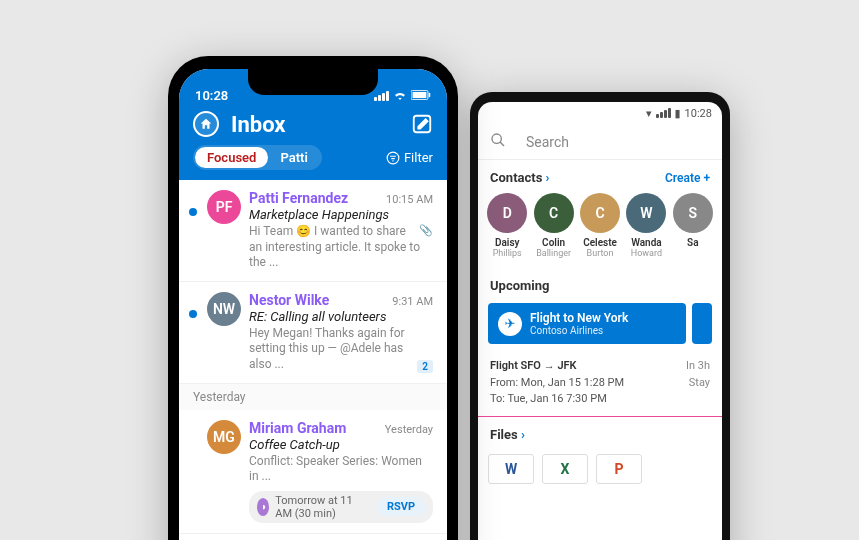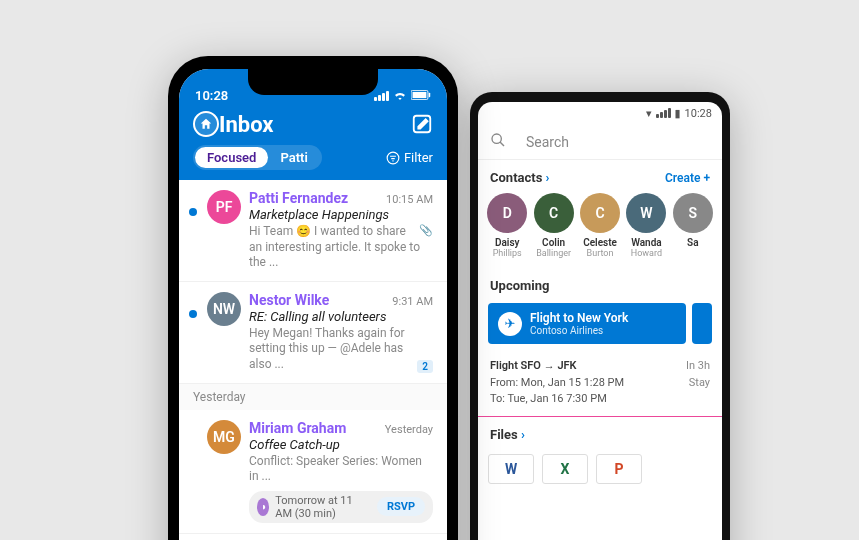--- a/index.html
+++ b/index.html
@@ -58,21 +58,21 @@
   .ios-header {
     background: #0078d4;
     color:#fff;
     padding: 6px 14px 10px;
   }
   .ios-title-row {
     display:flex;
     align-items:center;
     justify-content: space-between;
   }
-  .ios-title-left { display:flex; align-items:center; gap:0; }
+  .ios-title-left { display:flex; align-items:center; gap:12px; }
   .home-circle {
     width:26px;height:26px;border-radius:50%;
     background: rgba(255,255,255,.15);
     display:flex;align-items:center;justify-content:center;
     border: 2px solid #fff;
   }
   .ios-title { font-size:22px; font-weight:700; }
   .compose-icon { width:22px;height:22px; }
   .ios-filter-row {
     display:flex;
@@ -86,21 +86,21 @@
     border-radius: 15px;
     padding:2px;
   }
   .pill {
     padding:3px 12px;
     font-size:13px;
     border-radius:14px;
     color:#fff;
     font-weight:600;
   }
-  .pill.active { background:#fff; color:#4c1d95; }
+  .pill.active { background:#fff; color:#b91c1c; }
   .filter-btn { display:flex; align-items:center; gap:4px; font-size:13px; }
   .msglist { background:#fff; }
   .msg {
     display:flex;
     padding:10px 14px 10px 10px;
     gap:8px;
     border-bottom:1px solid #f0f0f0;
     position:relative;
   }
   .dot-col { width:10px; display:flex; align-items:flex-start; padding-top:18px;}

